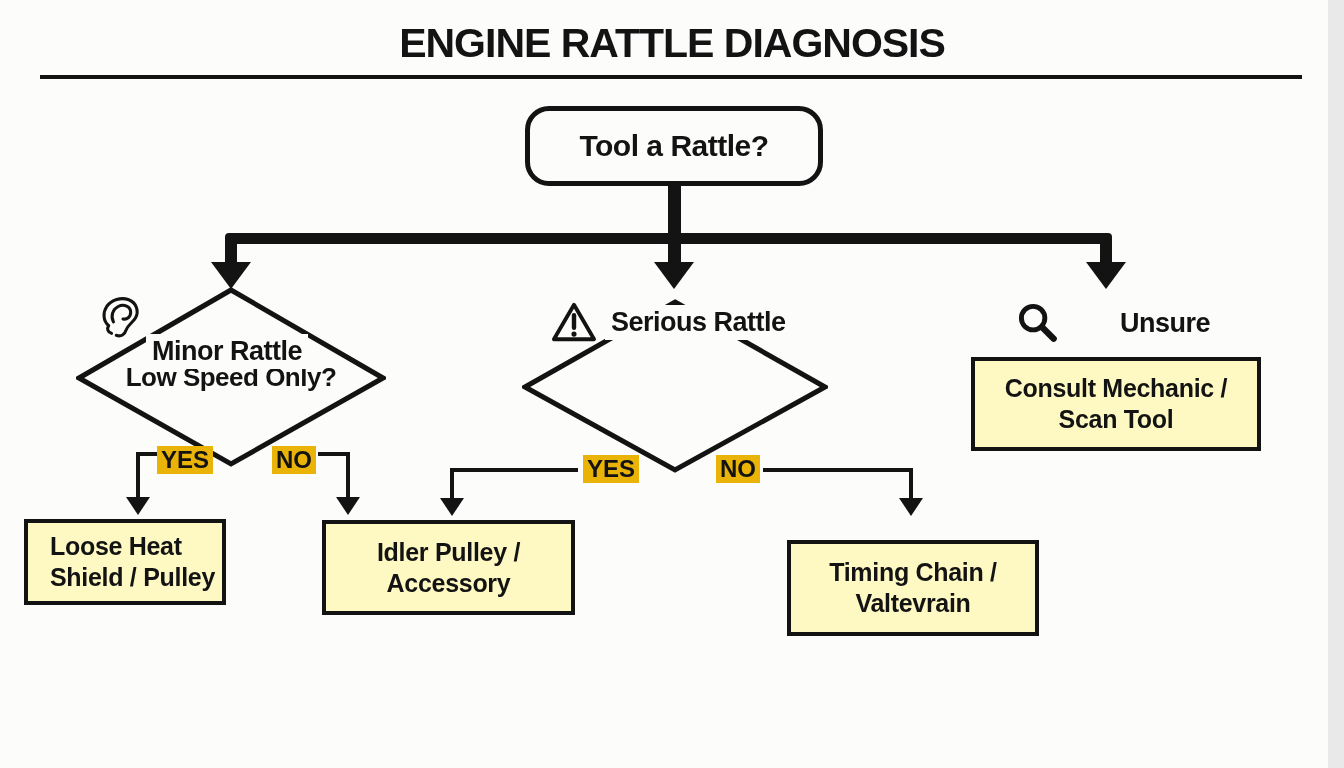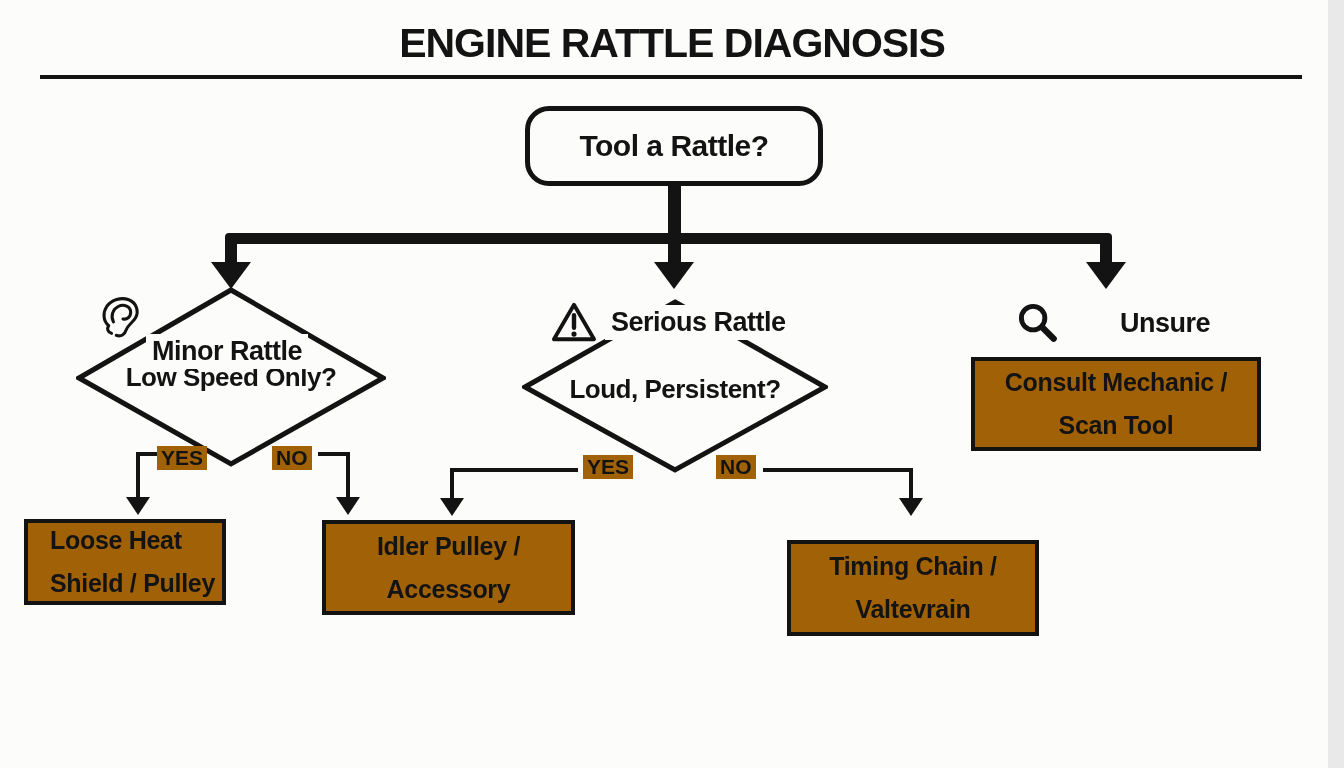--- a/index.html
+++ b/index.html
@@ -53,29 +53,29 @@
   .icon-wrap{z-index:4;}
   
   .diamond{z-index:1;}
   .question{
     z-index:2;text-align:center;
     font-size:26px;font-weight:700;letter-spacing:-0.5px;
   }
   
   .thin{background:#131313;z-index:1;}
   .yn-label{
-    font-size:21px;font-weight:700;z-index:3;
-    background:#a16207;padding:0 4px;
+    font-size:24px;font-weight:700;z-index:3;
+    background:#eab308;padding:0 4px;
   }
   
   .outcome{
-    border:4px solid #131313;background:#a16207;
+    border:4px solid #131313;background:#fef9c3;
     display:flex;align-items:center;
     font-size:25px;font-weight:700;letter-spacing:-0.3px;
-    line-height:43px;
+    line-height:31px;
   }
   .outcome .txt{white-space:pre-line;width:100%;}
   .outcome.centered{justify-content:center;text-align:center;}
   .outcome.left-aligned{padding-left:22px;box-sizing:border-box;text-align:left;}
   svg{display:block;}
 </style>
 </head>
 <body>
 
 <div class="canvas">
@@ -125,21 +125,20 @@
       <path d="M25 5 L46 41 L4 41 Z" stroke="#131313" stroke-width="4" stroke-linejoin="round"></path>
       <line x1="25" y1="16" x2="25" y2="29" stroke="#131313" stroke-width="4.6" stroke-linecap="round"></line>
       <circle cx="25" cy="35.6" r="2.7" fill="#131313"></circle>
     </svg>
   </div>
   <div class="abs branch-label" style="left:605px;top:305px;">Serious Rattle</div>
 
   <svg class="abs diamond" style="left:522px;top:299px;" width="306" height="174" viewBox="0 0 306 174">
     <polygon points="153,3 303,88 153,171 3,88" fill="none" stroke="#131313" stroke-width="5"></polygon>
   </svg>
-  <div class="abs question" style="left:535px;top:374px;width:280px;">Loud, Persistent?</div>
 
   <div class="abs thin" style="left:450px;top:468px;width:128px;height:4px;"></div>
   <div class="abs thin" style="left:450px;top:468px;width:4px;height:31px;"></div>
   <div class="abs arrow-small" style="left:440px;top:498px;"></div>
   <div class="abs yn-label" style="left:583px;top:455px;">YES</div>
 
   <div class="abs yn-label" style="left:716px;top:455px;">NO</div>
   <div class="abs thin" style="left:763px;top:468px;width:150px;height:4px;"></div>
   <div class="abs thin" style="left:909px;top:468px;width:4px;height:31px;"></div>
   <div class="abs arrow-small" style="left:899px;top:498px;"></div>

